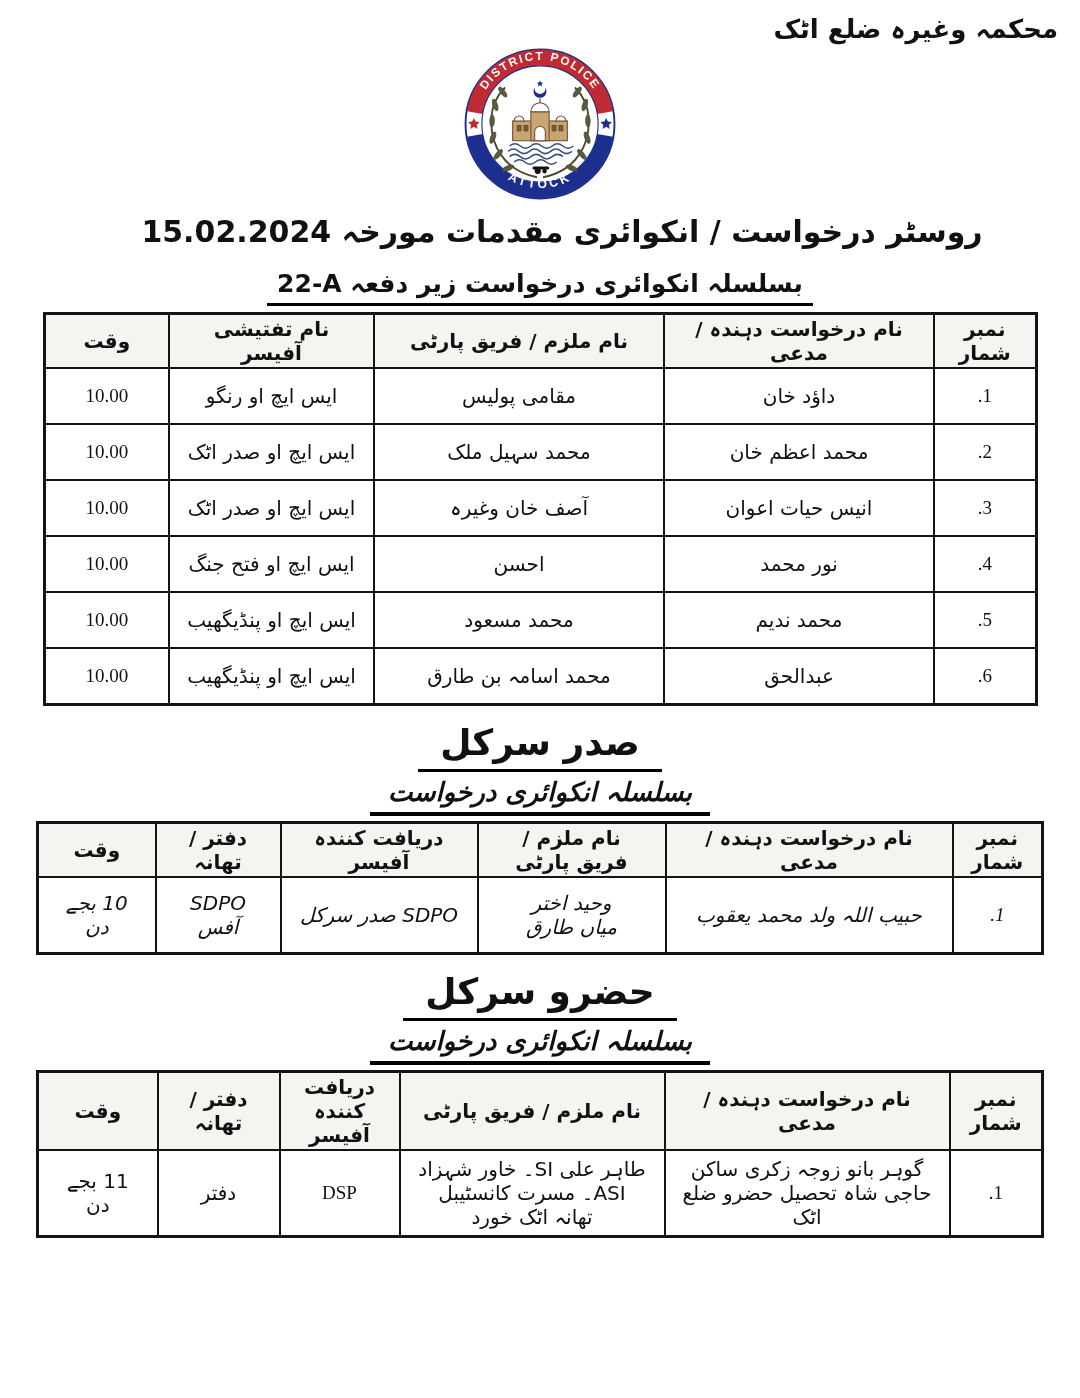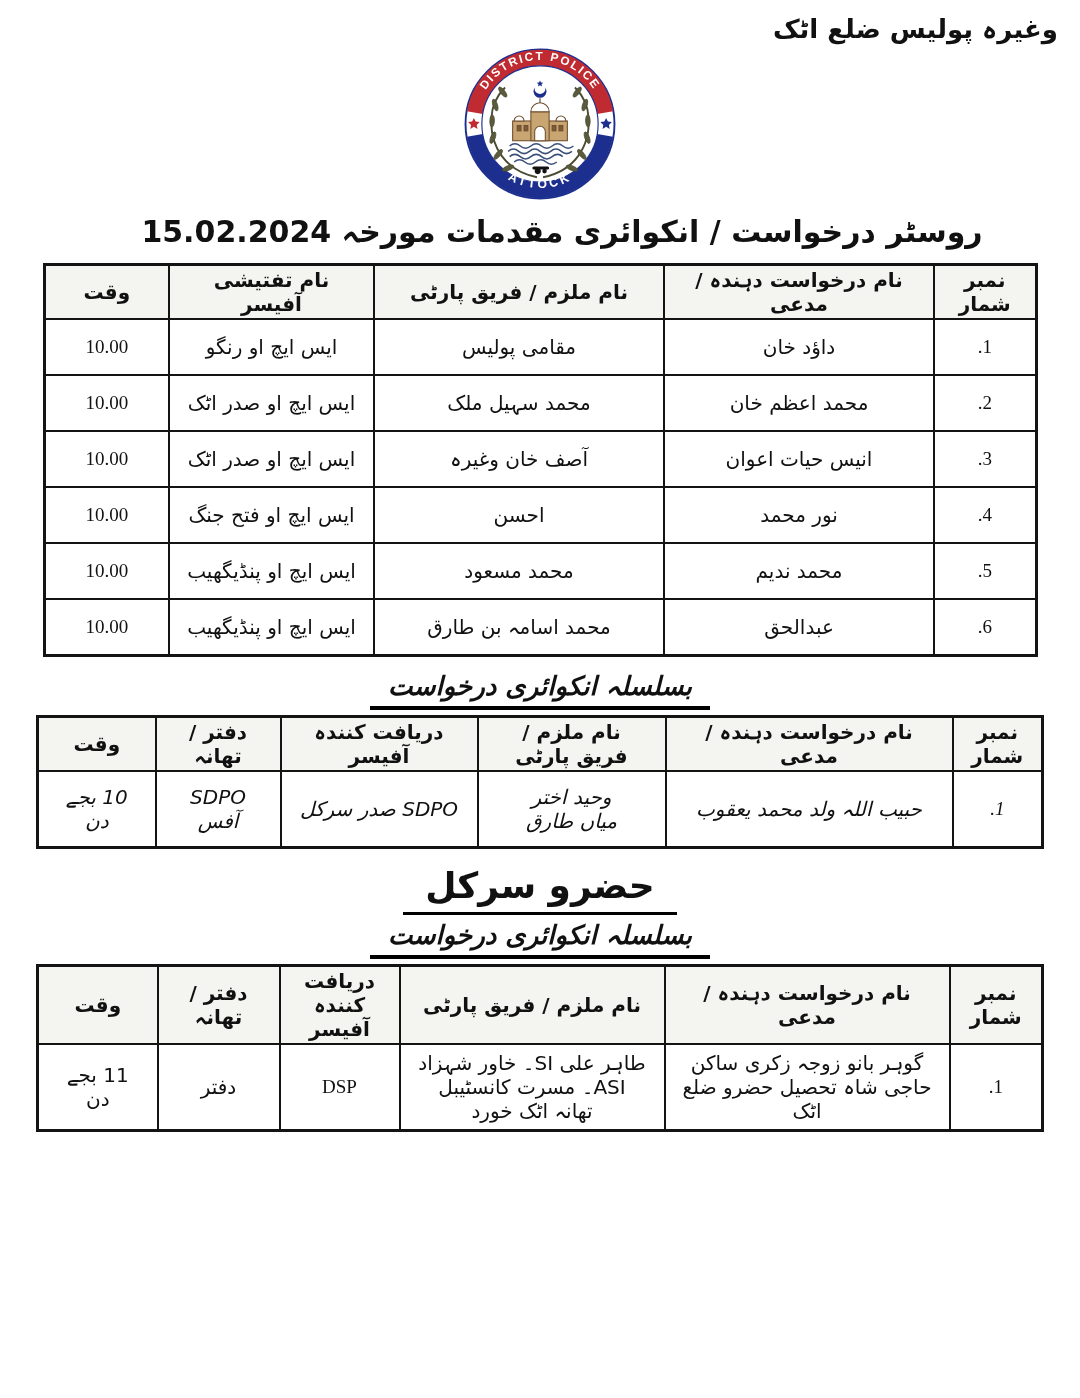--- a/index.html
+++ b/index.html
@@ -39,21 +39,21 @@
   .section-title{margin-top:16px;text-align:center;font-size:36px;font-weight:bold;}
   .section-title .u{border-bottom:3px solid #000;padding:0 22px 6px;}
   .section-sub{margin-top:14px;text-align:center;font-size:26px;font-weight:bold;}
   .section-sub .u{border-bottom:4px solid #000;padding:0 18px 5px;font-style:italic;}
 </style>
 </head>
 <body>
 
 <div class="page">
 
-  <div class="corner-note">وغیرہ پولیس ضلع اٹک</div>
+  <div class="corner-note">محکمہ وغیرہ ضلع اٹک</div>
 
   <div class="logo-wrap">
     <svg width="152" height="152" viewBox="0 0 200 200" aria-hidden="true">
       <circle cx="100" cy="100" r="98" fill="#ffffff" stroke="#1d2f8e" stroke-width="2.5"></circle>
       <path d="M 14.3 84.9 A 87 87 0 0 1 185.7 84.9" stroke="#c02a31" stroke-width="21" fill="none"></path>
       <path d="M 14.3 115.1 A 87 87 0 0 0 185.7 115.1" stroke="#1d2f8e" stroke-width="21" fill="none"></path>
       <circle cx="100" cy="100" r="76.5" fill="#ffffff" stroke="#1d2f8e" stroke-width="1.5"></circle>
       <path id="arcT" d="M 21 71.3 A 84 84 0 0 1 179 71.3" fill="none"></path>
       <path id="arcB" d="M 21 128.7 A 84 84 0 0 0 179 128.7" fill="none"></path>
       <text font-size="15.5" font-weight="bold" fill="#ffffff" letter-spacing="2.5" font-family="Liberation Sans, sans-serif">
@@ -112,20 +112,21 @@
       </g>
       <g fill="#111111">
         <rect x="90" y="156" width="22" height="4" rx="2"></rect>
         <circle cx="97" cy="162" r="4"></circle>
         <circle cx="106" cy="162" r="3"></circle>
       </g>
     </svg>
   </div>
 
   <div class="title1">روسٹر درخواست / انکوائری مقدمات مورخہ 15.02.2024</div>
+  <div class="title3"><span class="u">بسلسلہ انکوائری درخواست زیر دفعہ ⁦22-A⁩</span></div>
 
   <table class="t1">
     <colgroup>
       <col style="width:102px">
         <col style="width:270px">
         <col style="width:290px">
         <col style="width:205px">
         <col style="width:125px">
     </colgroup>
     <tbody>
@@ -174,20 +175,21 @@
     <tr>
       <td class="lat">6.</td>
       <td>عبدالحق</td>
       <td>محمد اسامہ بن طارق</td>
       <td>ایس ایچ او پنڈیگھیب</td>
       <td class="lat">10.00</td>
     </tr>
   </tbody>
     </table>
 
+  <div class="section-title"><span class="u">صدر سرکل</span></div>
   <div class="section-sub"><span class="u">بسلسلہ انکوائری درخواست</span></div>
 
   <table class="t2">
     <colgroup>
       <col style="width:90px">
         <col style="width:287px">
         <col style="width:188px">
         <col style="width:197px">
         <col style="width:125px">
         <col style="width:118px">

